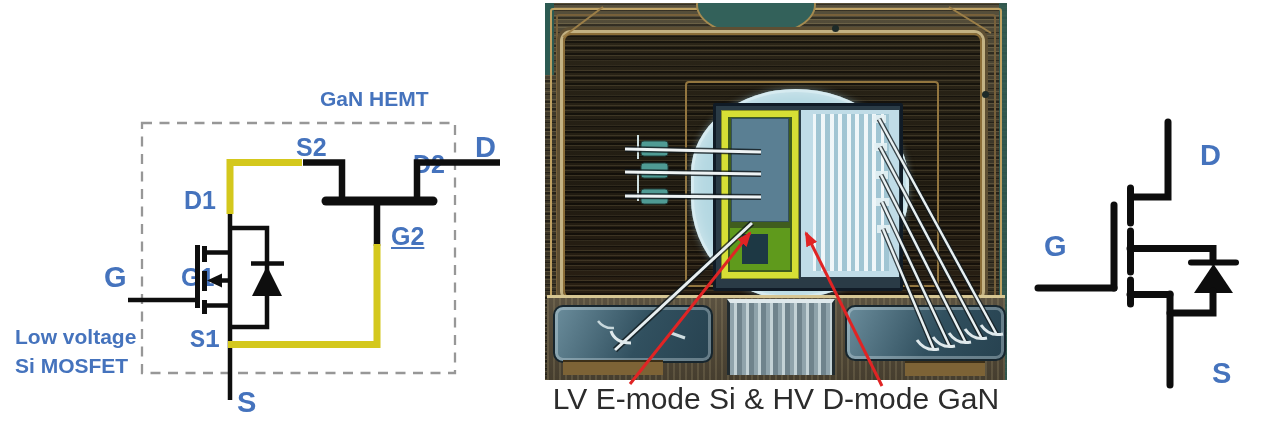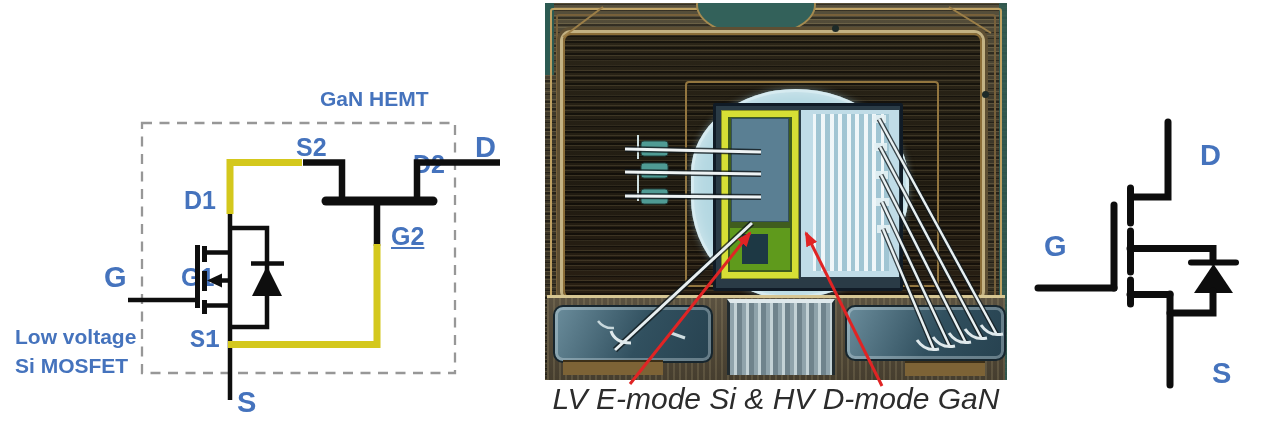--- a/index.html
+++ b/index.html
@@ -4,21 +4,21 @@
 <style>
   html,body{margin:0;padding:0;background:#ffffff;}
   .canvas{position:relative;width:1264px;height:447px;background:#ffffff;overflow:hidden;
           font-family:"Liberation Sans", sans-serif;}
   .lbl{position:absolute;color:#4573bd;line-height:1;white-space:nowrap;}
   .lbl-node{font-size:25px;font-weight:bold;text-align:center;}
   .lbl-box{font-size:21px;font-weight:bold;}
   .lbl-term{font-size:29px;font-weight:bold;}
   .lbl-dev{font-size:21px;font-weight:bold;}
   .caption{position:absolute;left:545px;top:384px;width:462px;text-align:center;
-           font-size:30px;color:#2c2c2c;line-height:1;font-style:italic;}
+           font-size:30px;color:#2c2c2c;line-height:1;}
   svg{display:block;}
   .overlay{position:absolute;left:0;top:0;z-index:3;pointer-events:none;}
 
   
   .photo{position:absolute;left:545px;top:3px;width:462px;height:377px;overflow:hidden;z-index:1;
          background:#3a3426;}
   .ph-base{position:absolute;inset:0;
      background-image:
        repeating-linear-gradient(180deg, rgba(170,152,105,.28) 0 1px, rgba(0,0,0,0) 1px 4px),
        repeating-linear-gradient(180deg, rgba(0,0,0,.38) 0 2px, rgba(0,0,0,0) 2px 7px),

